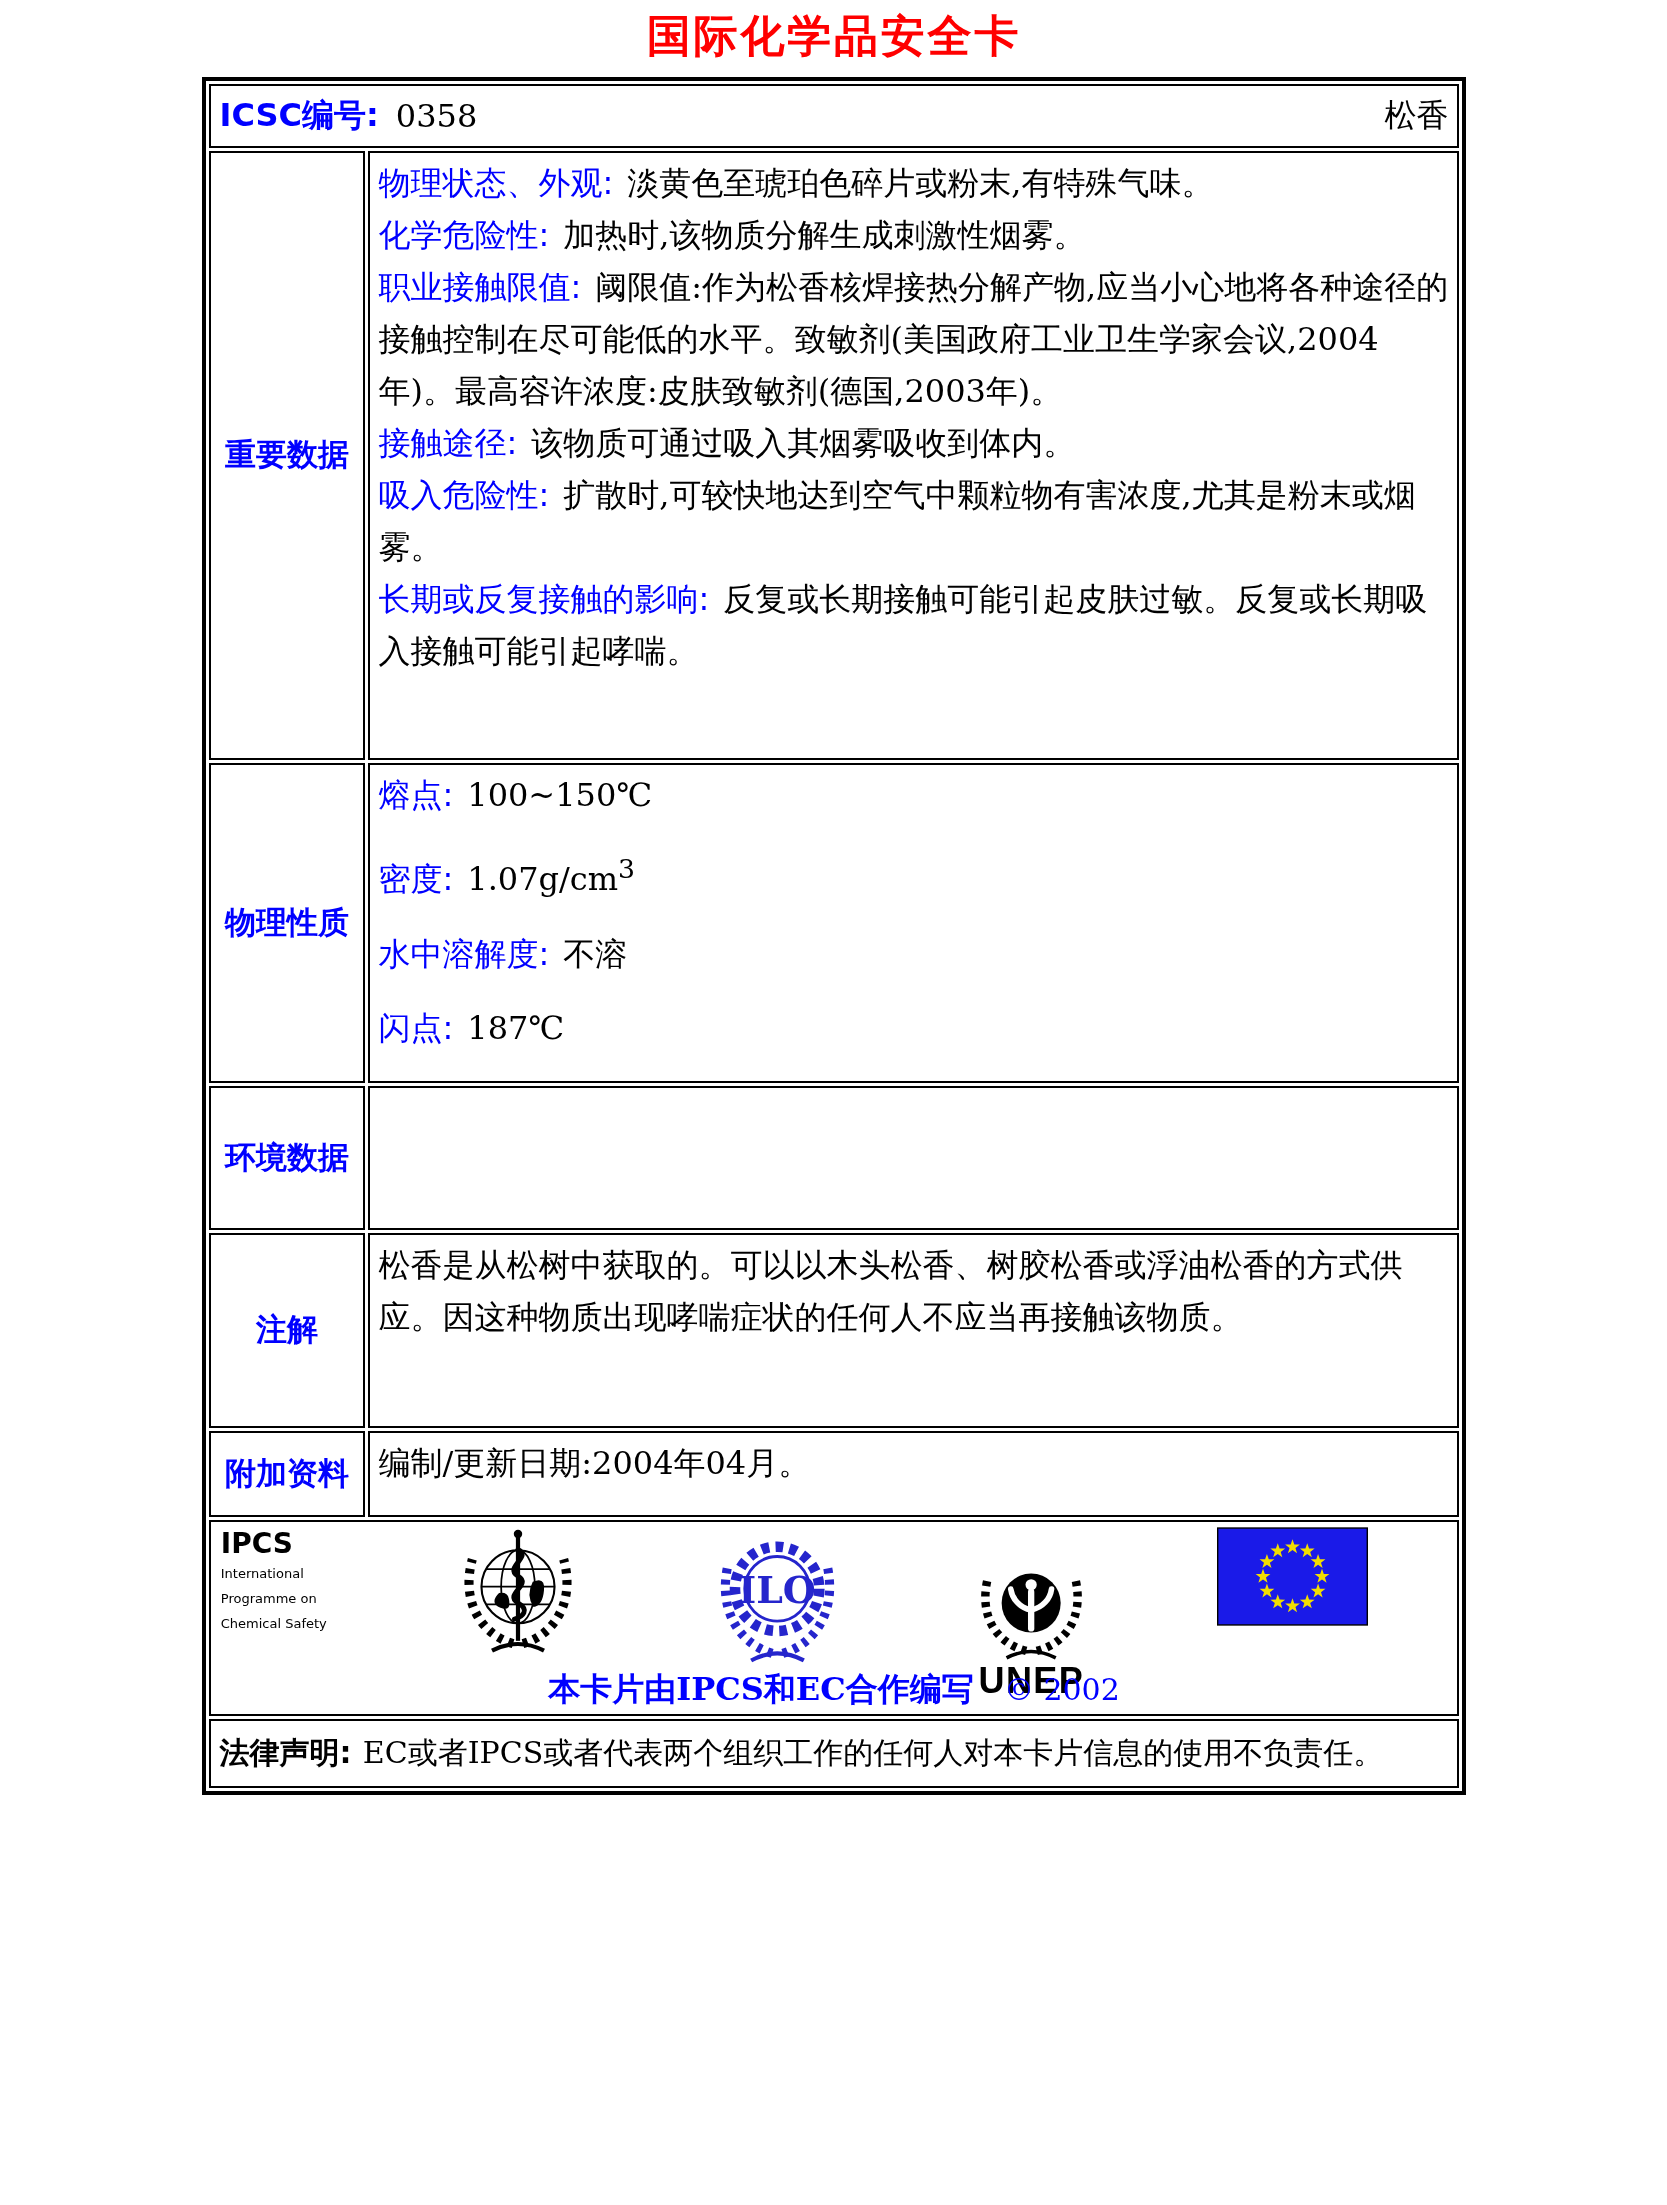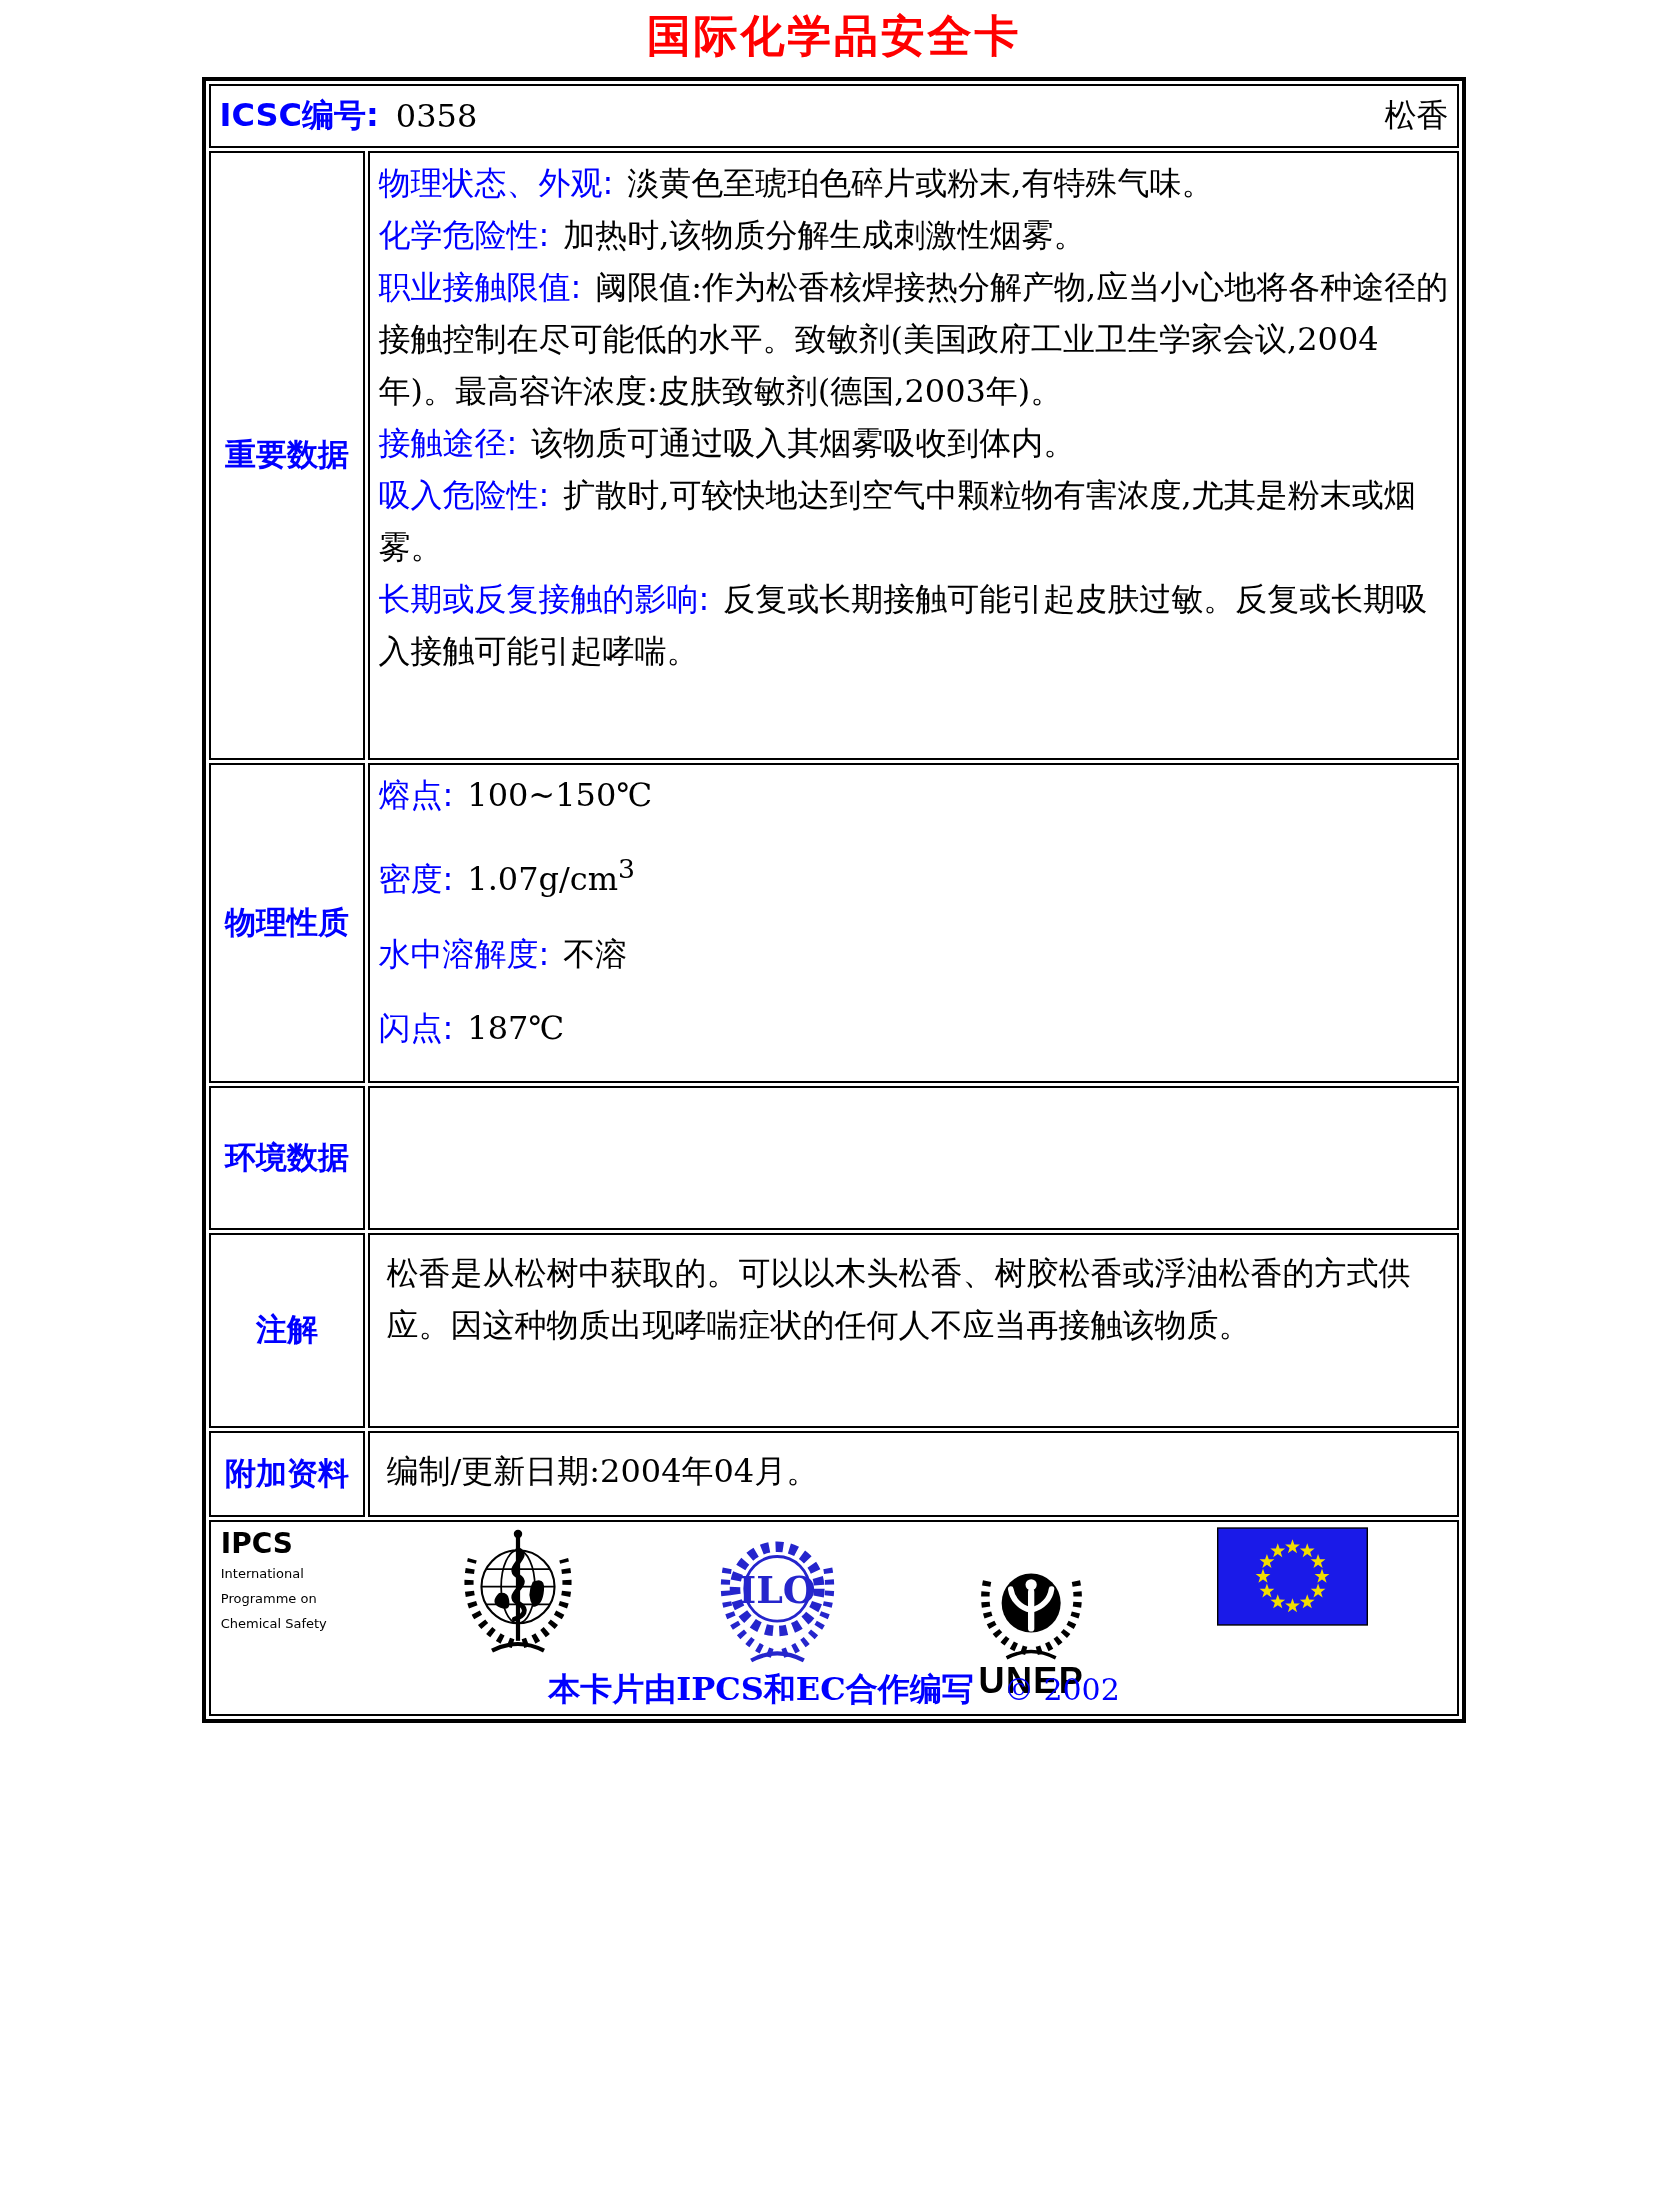--- a/index.html
+++ b/index.html
@@ -48,21 +48,21 @@
     height: 51px; font-size: 32px; gap: 48px;
   }
   .hdr-label { color: #0000FF; font-weight: bold; }
   .hdr-num { font-family: "DejaVu Serif", serif; margin-left: 17px; }
   .hdr-left { display: flex; align-items: center; }
   .hdr-name { font-family: "DejaVu Serif", serif; }
   p.item { margin: 0; font-size: 32px; line-height: 52px; }
   p.item.phys { margin-bottom: 22.5px; }
   .lbl { color: #0000FF; font-weight: normal; margin-right: 14px; }
   .val { font-family: "DejaVu Serif", serif; }
-  .notes-text, .add-text { font-family: "DejaVu Serif", serif; font-size: 32px; line-height: 52px; margin: 8px; }
+  .notes-text, .add-text { font-family: "DejaVu Serif", serif; font-size: 32px; line-height: 52px; margin: 0; }
   
   .logos-strip {
     display: flex; justify-content: space-between;
     height: 139px; padding: 2.8px 85px 0 5.6px;
   }
   .ipcs-block { line-height: 25px; }
   .ipcs-acronym { font-size: 28px; font-weight: bold; line-height: 34px; }
   .ipcs-line { font-size: 13px; }
   .unep-block { text-align: center; margin-top: 28px; }
   .unep-label { font-family: Liberation Sans, sans-serif; font-weight: bold; font-size: 36px; letter-spacing: 1.4px; margin-top: -4.2px; }
@@ -246,15 +246,23 @@
         </svg>
       </div>
 
       <div class="footer-caption">
         <span class="caption-main">本卡片由IPCS和EC合作编写</span>
         <span class="caption-copy">© 2002</span>
       </div>
     </td>
   </tr>
 
+  <tr>
+    <td colspan="2">
+      <div class="legal-cell">
+        <span class="legal-label">法律声明:</span>
+        <span class="legal-text">EC或者IPCS或者代表两个组织工作的任何人对本卡片信息的使用不负责任。</span>
+      </div>
+    </td>
+  </tr>
 </tbody>
   </table>
 
 
 </body></html>

